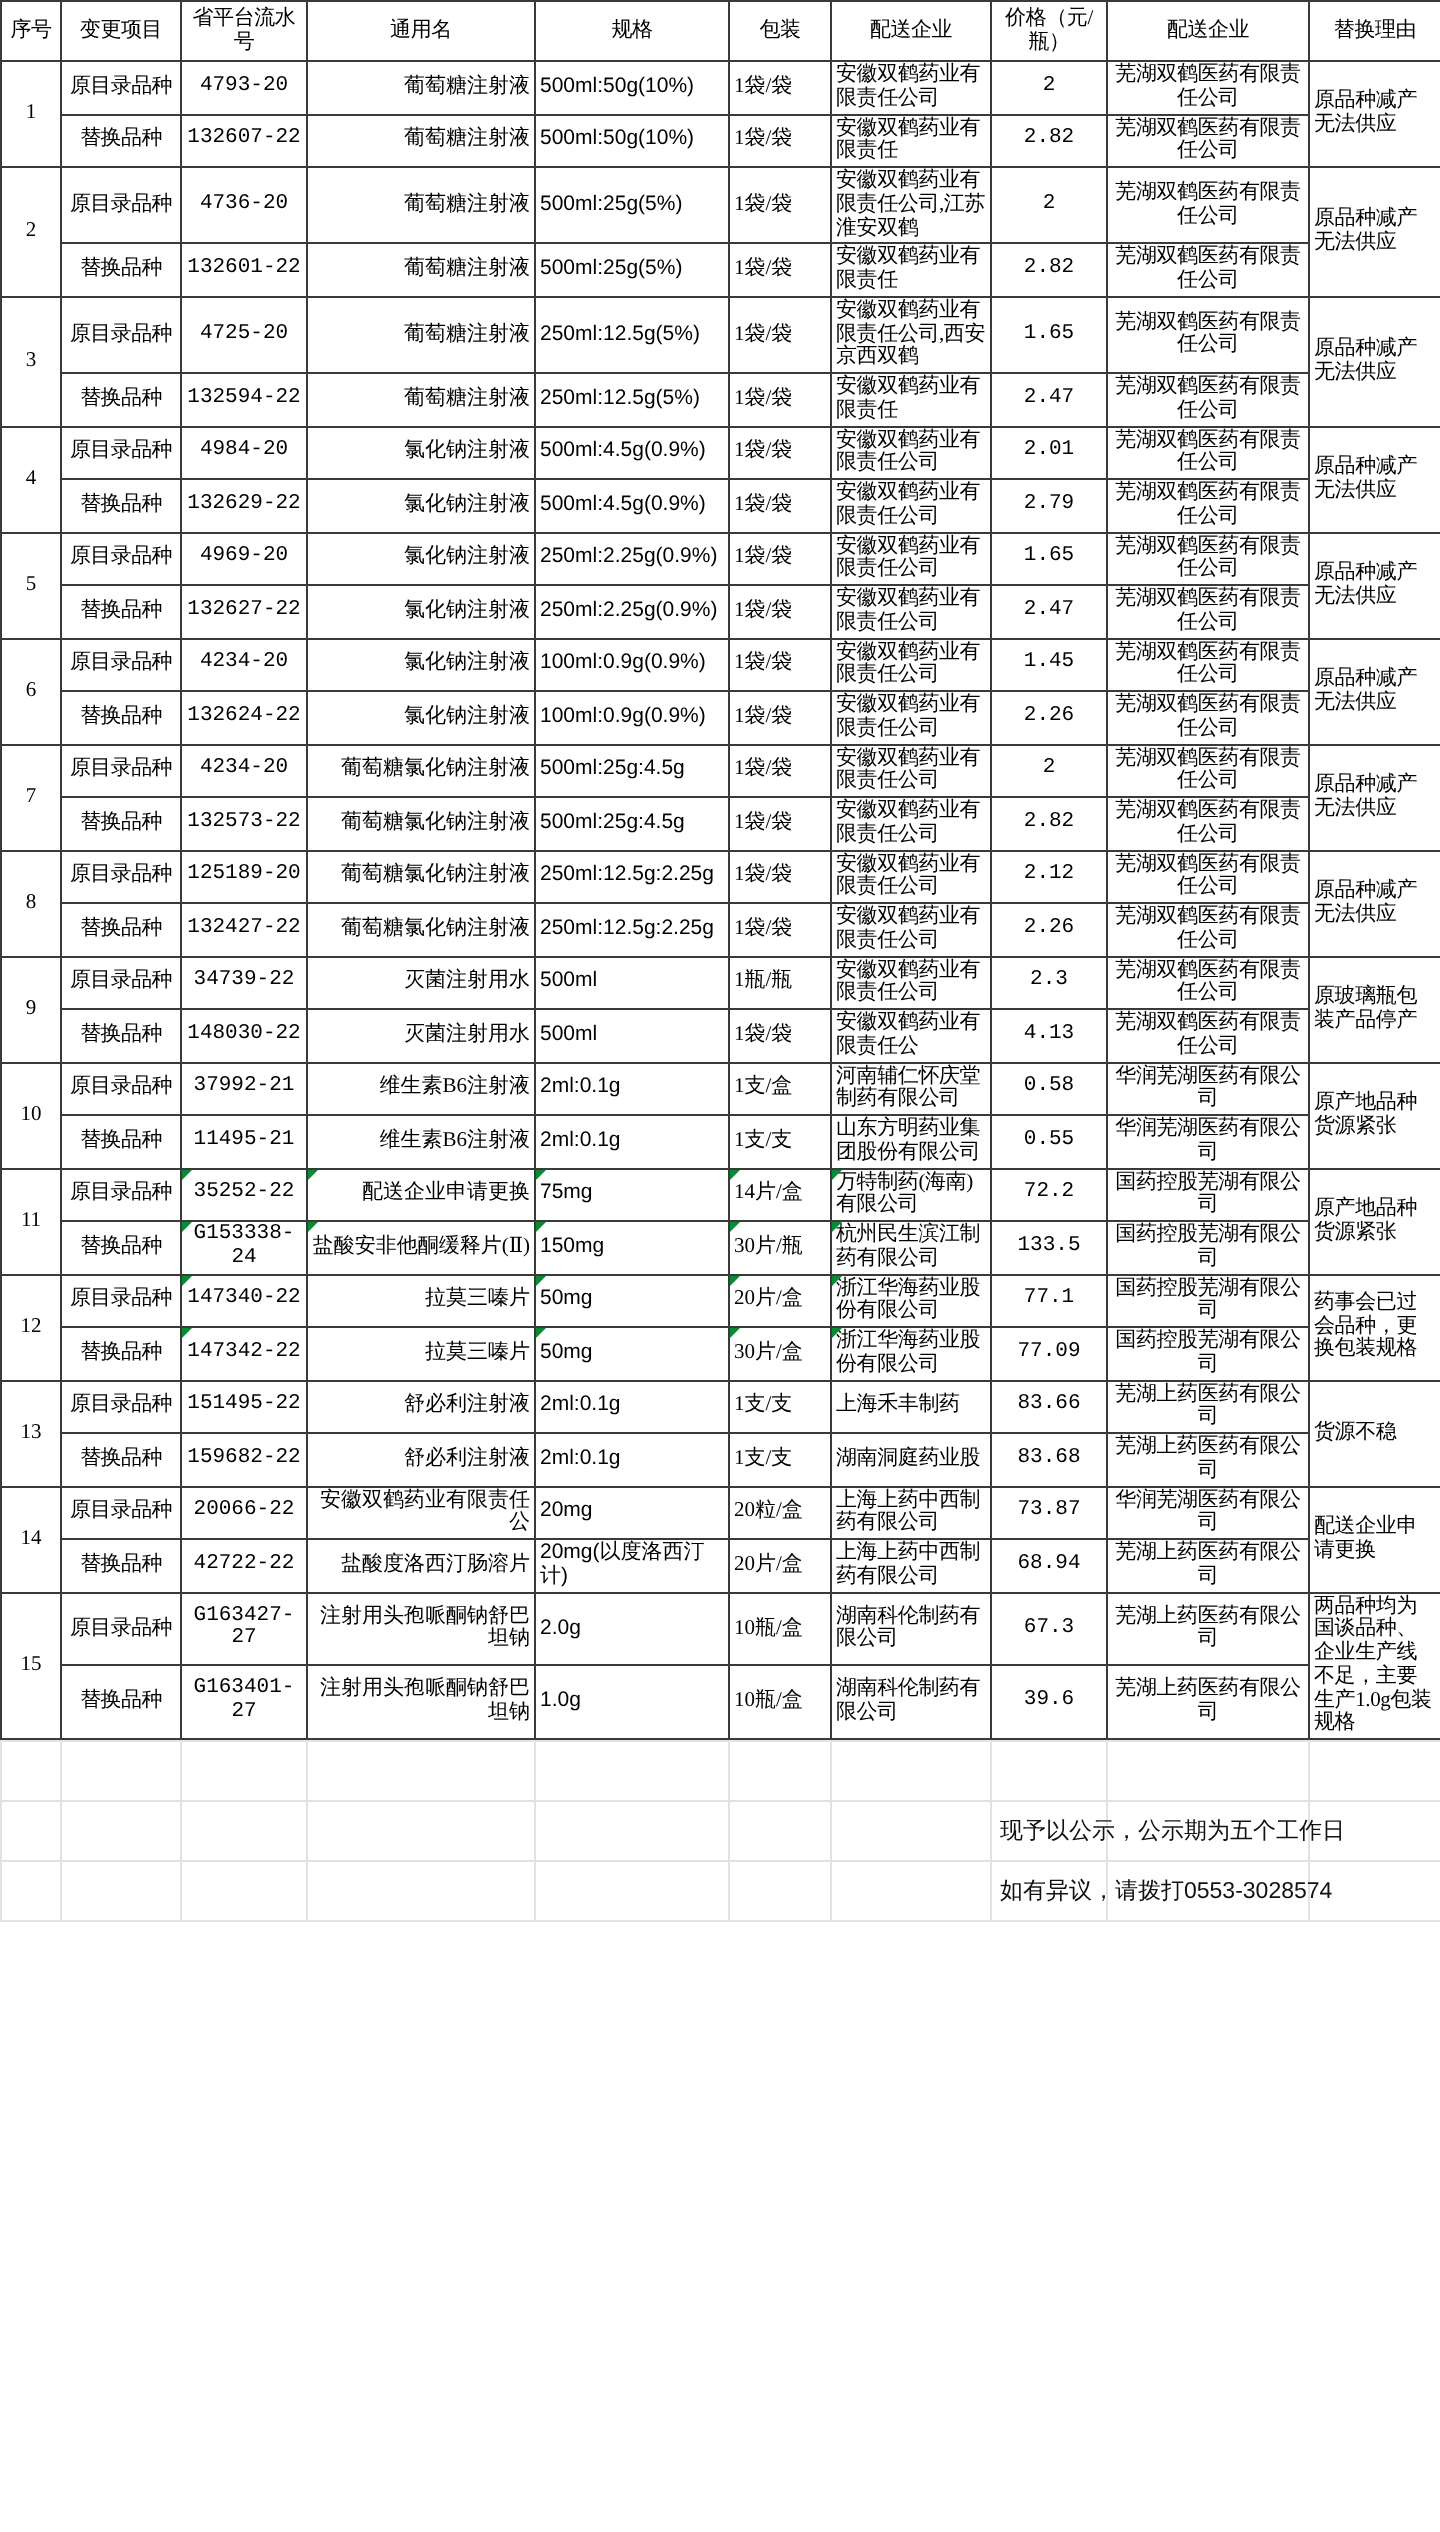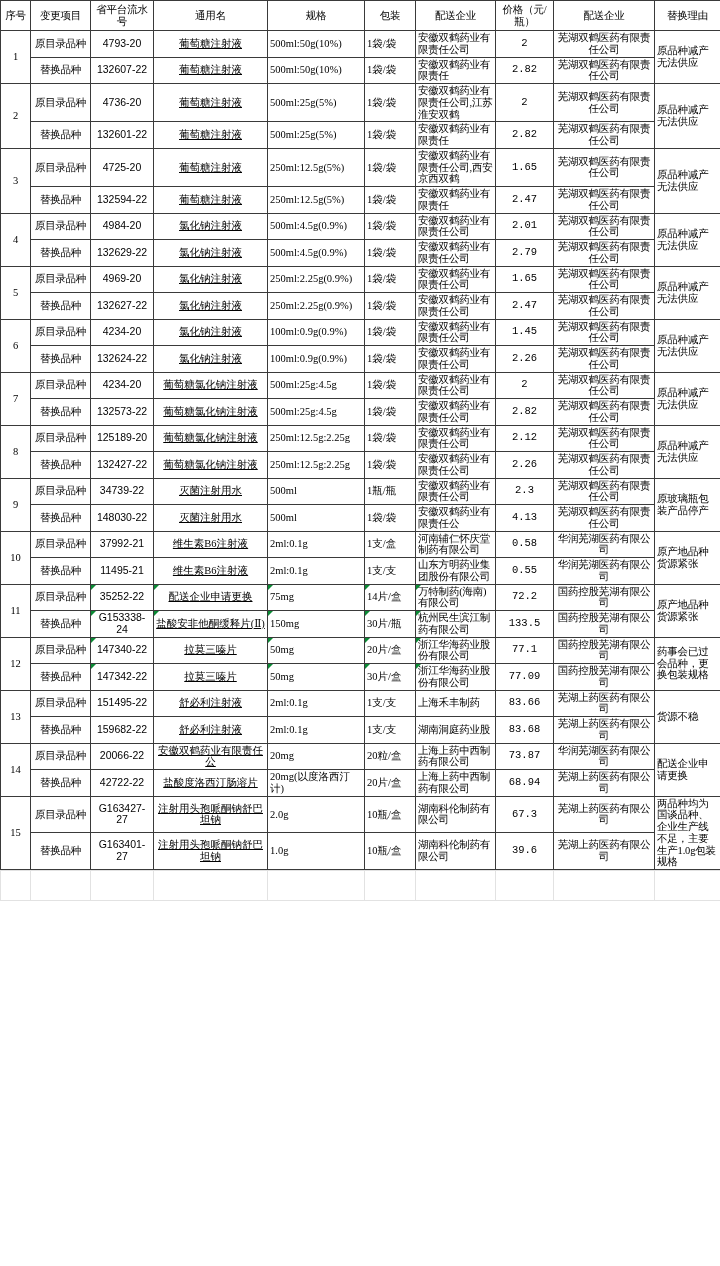--- a/index.html
+++ b/index.html
@@ -44,23 +44,23 @@
   thead th {
     font-weight: bold;
     text-align: center;
     height: 30px;
     font-size: 11px;
     letter-spacing: -0.2px;
   }
 
   td.seq  { text-align: center; font-size: 10.5px; }
   td.type { text-align: center; font-weight: bold; font-size: 10.5px; letter-spacing:-0.3px; }
-  td.code { text-align: center; font-family: Liberation Sans, sans-serif; font-size:10px; }
-  td.name { text-align: center; font-size: 11px; text-decoration: underline; }
-  td.spec { text-align: left;   font-family: Liberation Serif, serif; font-size:9.5px; }
+  td.code { text-align: center; font-family: Liberation Mono, monospace; font-size:10px; }
+  td.name { text-align: right; font-size: 11px; }
+  td.spec { text-align: left;   font-family: Liberation Sans, sans-serif; font-size:9.5px; }
   td.pack { text-align: left;   font-size: 10px; }
   td.maker{ font-size: 9.5px; letter-spacing:-0.2px; }
   td.price{ text-align: center; font-family: "Liberation Mono","DejaVu Sans Mono", monospace; font-size:10.5px; }
   td.dist { text-align: center; font-size: 10px; letter-spacing:-0.2px; }
   td.reason{ font-size: 10px; letter-spacing:-0.2px; }
 
   
   td.maker.ovf { vertical-align: top; white-space: normal; }
 
   
@@ -478,16 +478,40 @@
         <td></td>
         <td></td>
         <td></td>
         <td></td>
         <td></td>
         <td></td>
         <td></td>
         <td></td>
         <td></td>
       </tr>
+      <tr>
+        <td></td>
+        <td></td>
+        <td></td>
+        <td></td>
+        <td></td>
+        <td></td>
+        <td></td>
+        <td class="noteCell">现予以公示，公示期为五个工作日</td>
+        <td></td>
+        <td></td>
+      </tr>
+      <tr>
+        <td></td>
+        <td></td>
+        <td></td>
+        <td></td>
+        <td></td>
+        <td></td>
+        <td></td>
+        <td class="noteCell">如有异议，请拨打0553-3028574</td>
+        <td></td>
+        <td></td>
+      </tr>
     </tbody>
   </table>
 
 </div>
 
 </body></html>

